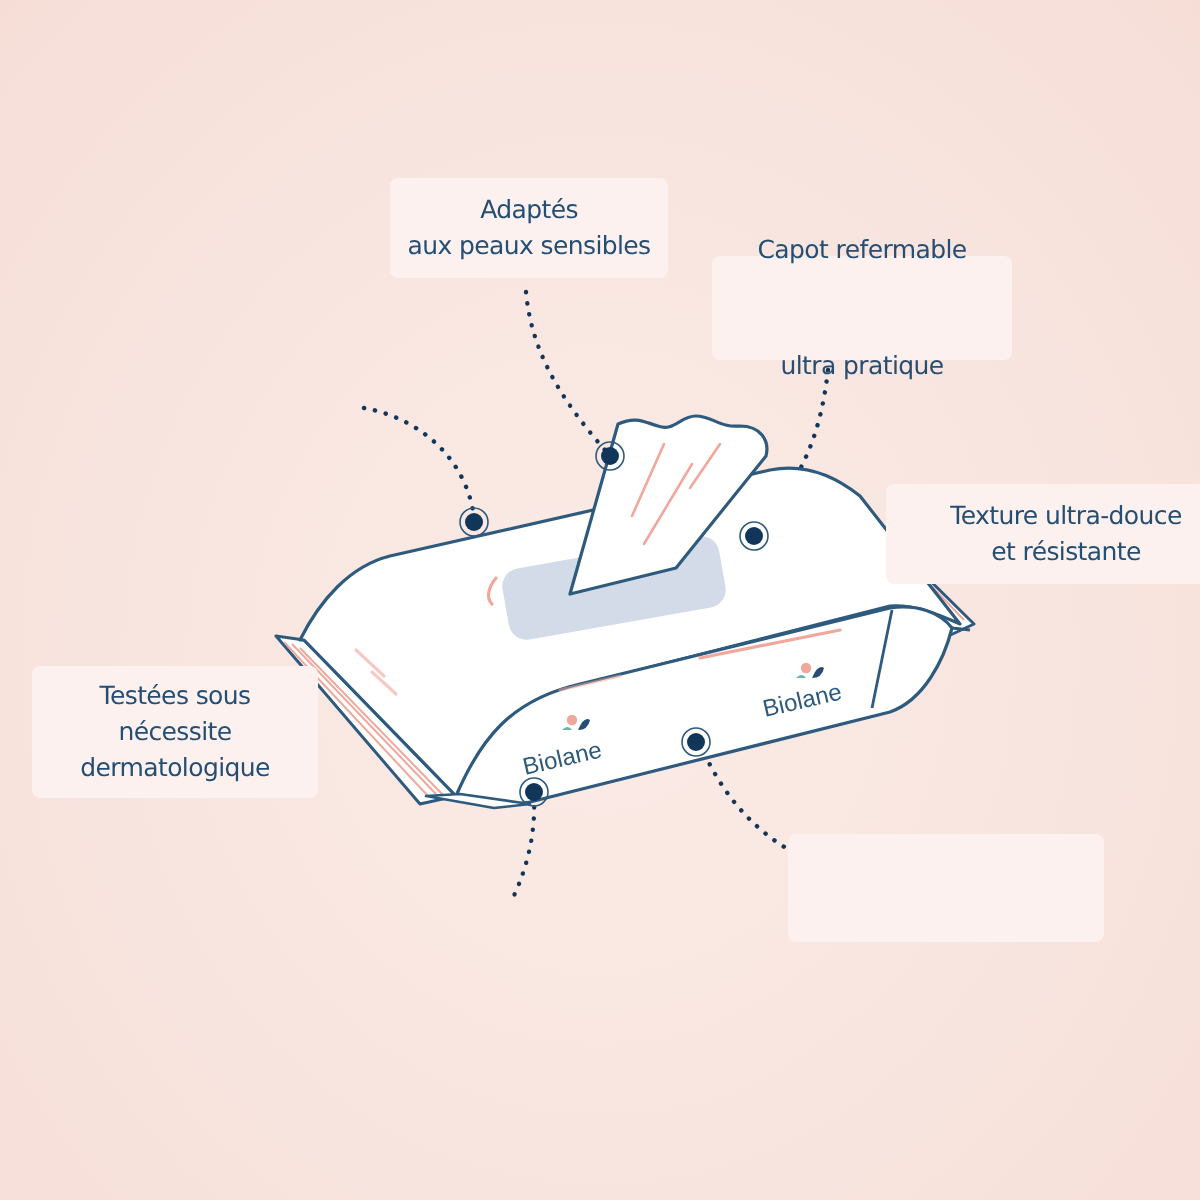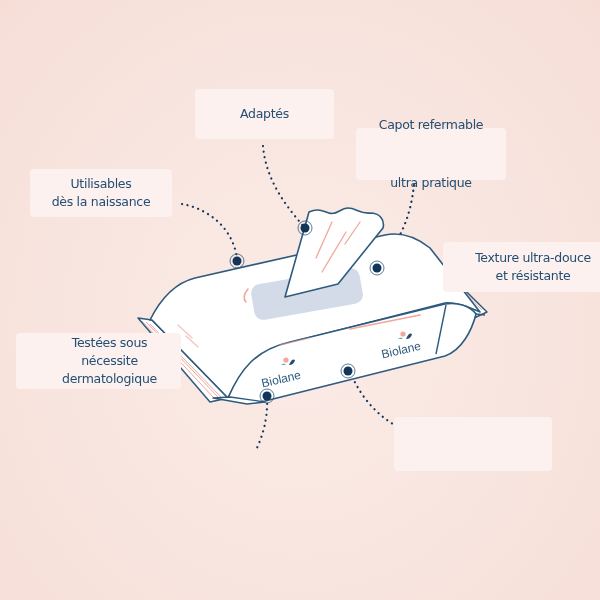--- a/index.html
+++ b/index.html
@@ -121,38 +121,35 @@
         </g>
       <g>
           <circle cx="267" cy="396" r="7" fill="none" stroke="#2e5a7e" stroke-width="0.8"></circle>
           <circle cx="267" cy="396" r="4.5" fill="#12365a"></circle>
         </g>
     </g>
   </svg>
 
   <div class="card" style="left:195px;top:89px;width:139px;height:50px;">
     <span>Adaptés</span>
+    <span>aux peaux sensibles</span>
   </div>
 
   <div class="card" style="left:356px;top:128px;width:150px;height:52px;gap:40px;">
     <span>Capot refermable</span>
     <span>ultra pratique</span>
   </div>
 
-  <div class="card" style="left:30px;top:169px;width:142px;height:48px;">
-    <span>Utilisables</span>
-    <span>dès la naissance</span>
-  </div>
 
   <div class="card" style="left:443px;top:242px;width:140px;height:50px;padding-left:20px;">
     <span>Texture ultra-douce</span>
     <span>et résistante</span>
   </div>
 
-  <div class="card" style="left:16px;top:333px;width:143px;height:56px;padding-left:22px;">
+  <div class="card" style="left:16px;top:333px;width:143px;height:66px;">
     <span>Testées sous</span>
     <span>nécessite</span>
     <span>dermatologique</span>
   </div>
 
   <div class="card" style="left:394px;top:417px;width:158px;height:54px;">
   </div>
 
 
 </div>

